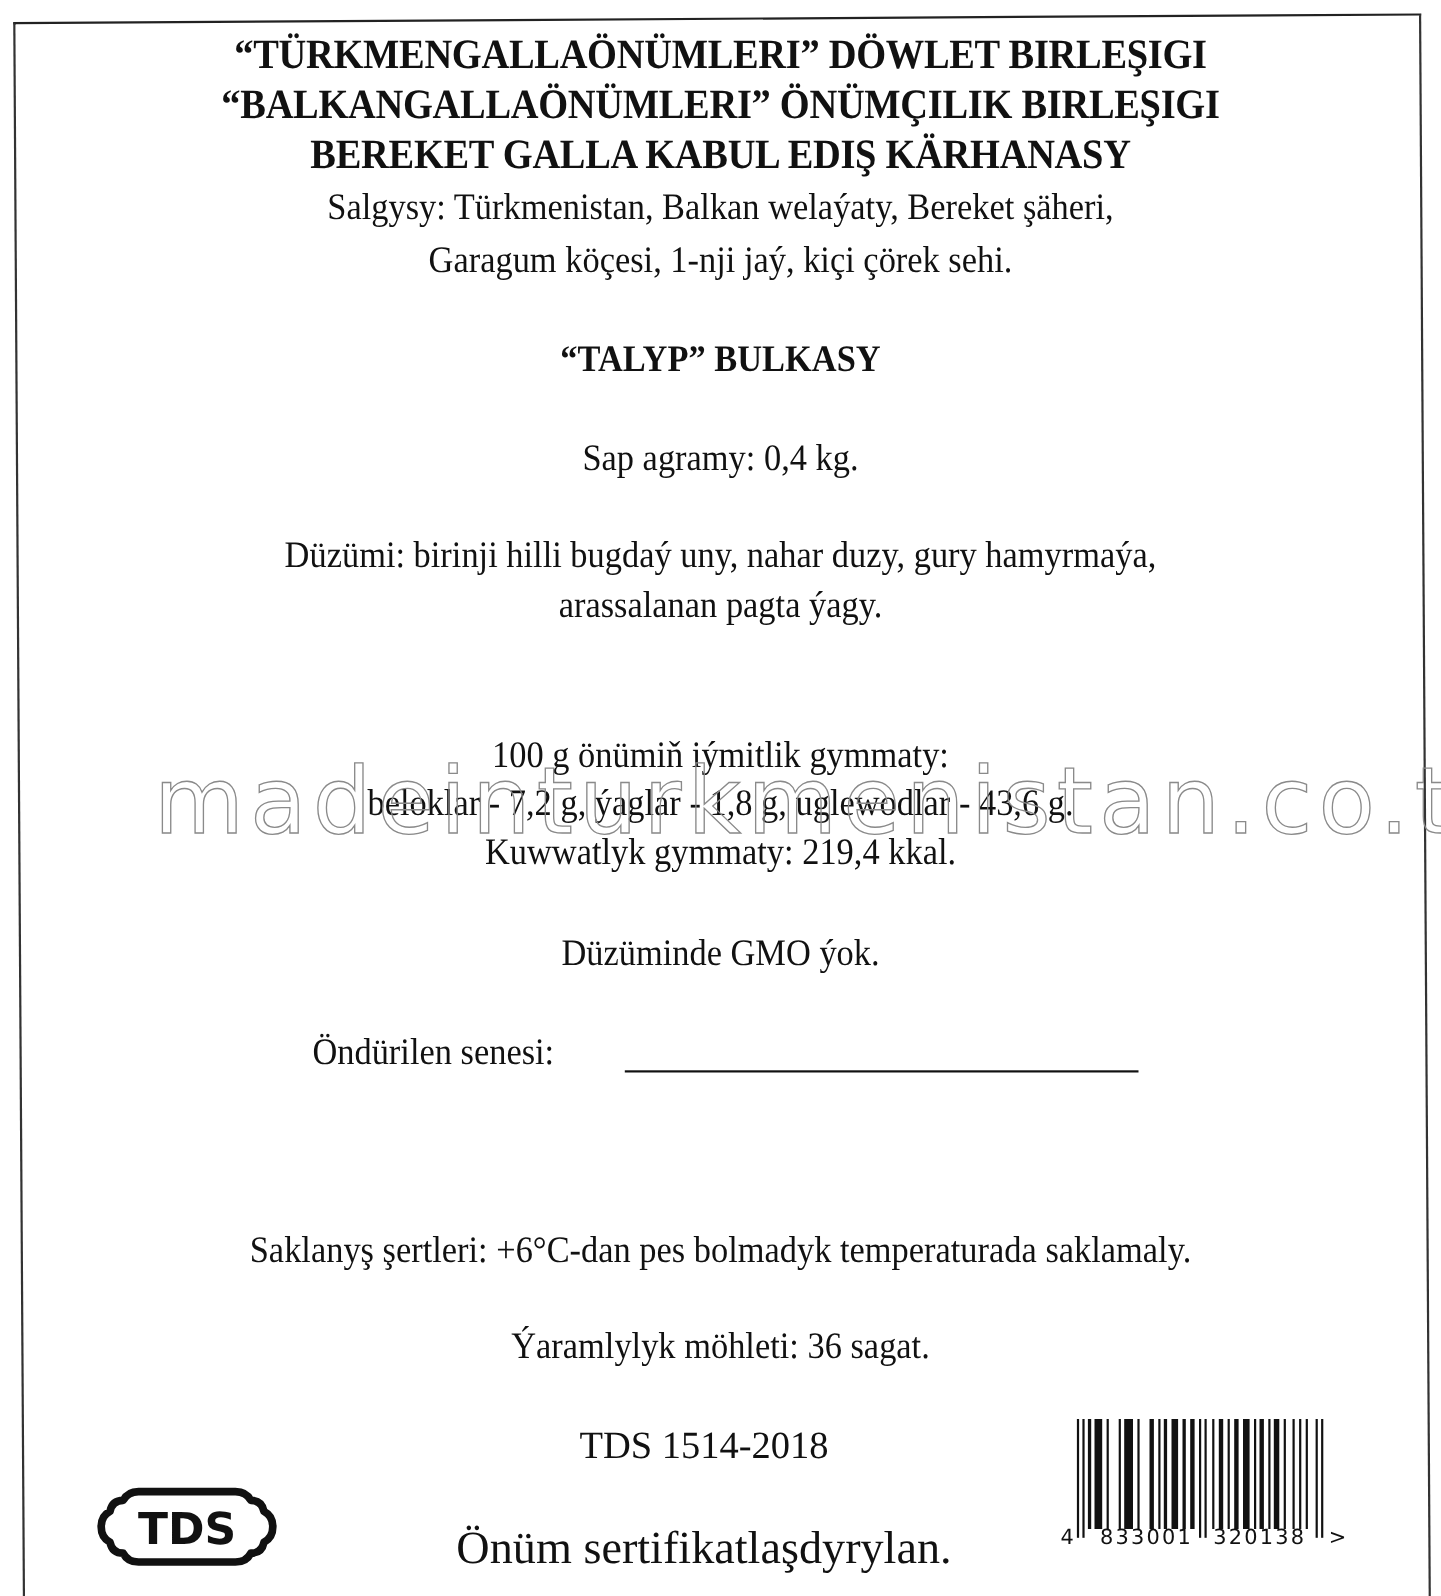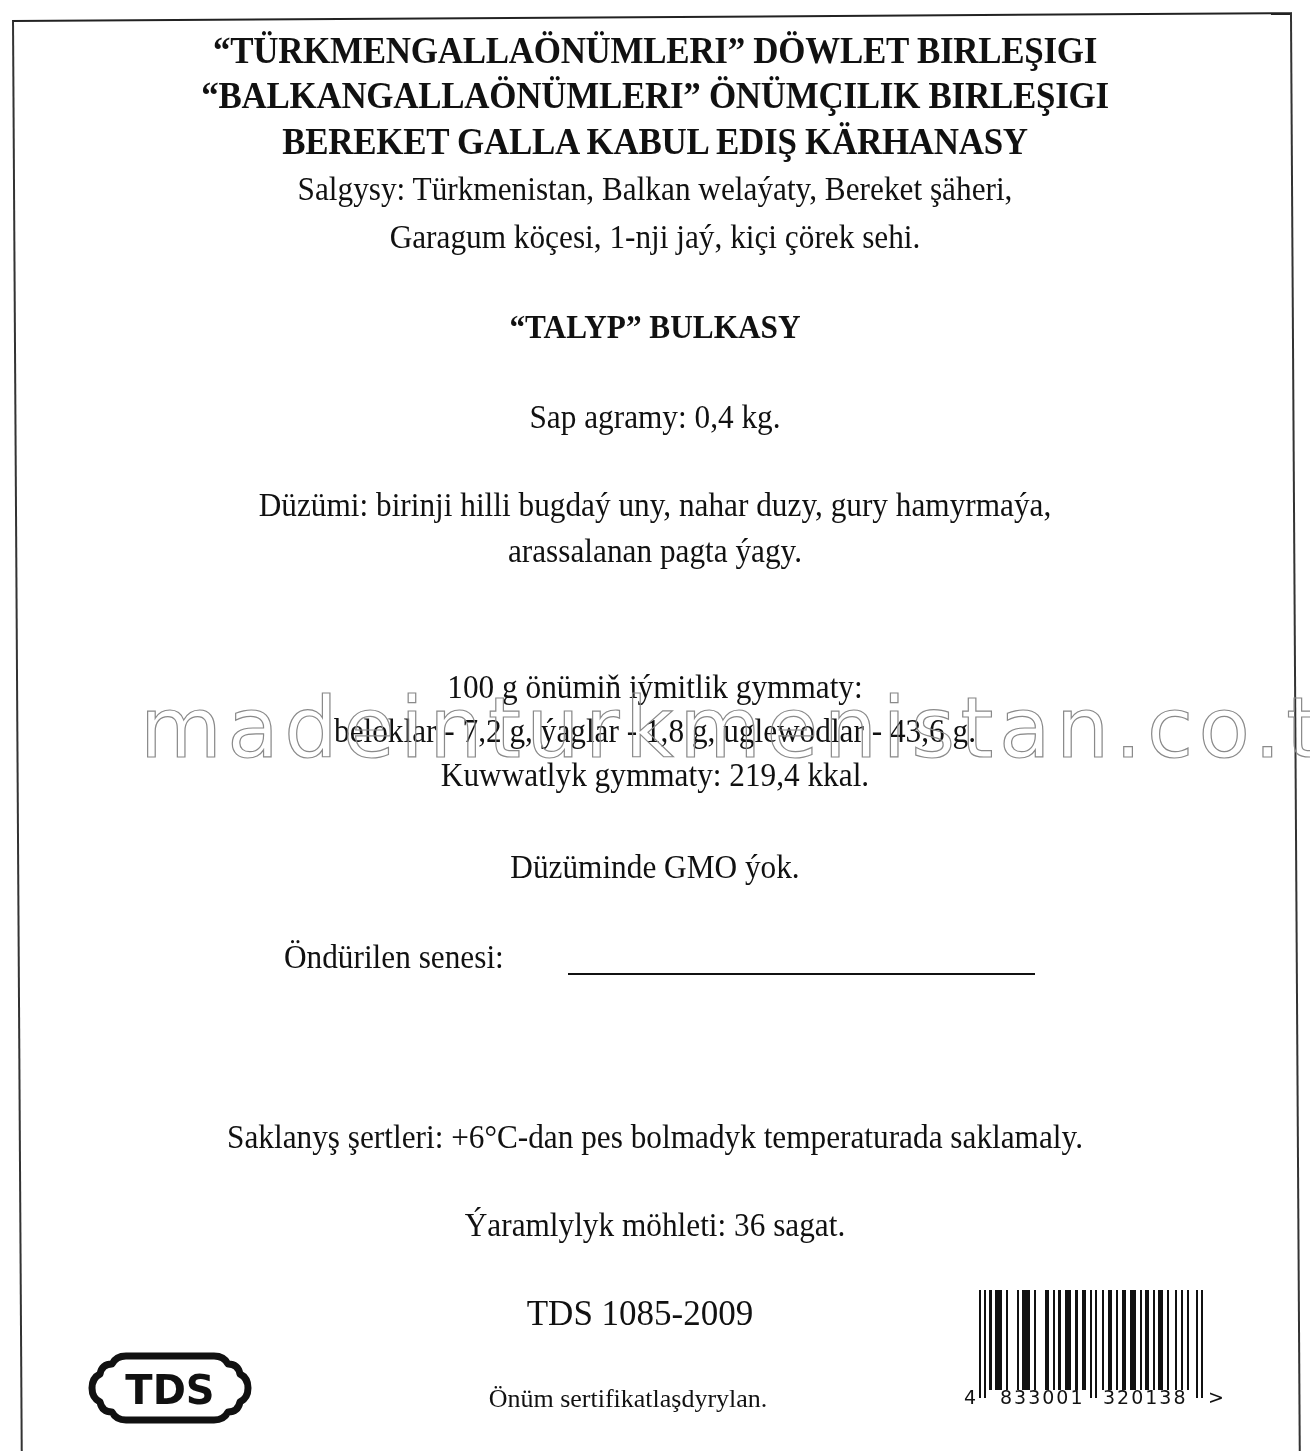--- a/index.html
+++ b/index.html
@@ -10,21 +10,21 @@
   .page-frame {
     position: absolute; left: 12px; top: 20px; width: 1280px; height: 1440px;
     border-top: 2px solid #222; border-left: 2px solid #333; border-right: 2px solid #333;
     transform: rotate(-0.35deg); transform-origin: 0 0; box-sizing: border-box;
   }
   .line { position: absolute; left: 0; width: 1310px; text-align: center; white-space: nowrap; }
   .hdr { font-weight: bold; font-size: 38px; letter-spacing: -0.3px; transform: scaleX(0.92); }
   .std { font-size: 34px; transform: scaleX(0.92); }
   .title { font-weight: bold; font-size: 34px; transform: scaleX(0.92); }
   .tds-std { font-size: 35px; }
-  .cert { font-size: 26px; left: 188px; width: 880px; }
+  .cert { font-size: 42px; left: 200px; width: 880px; }
 
   .date-row { position: absolute; left: 284px; top: 938px; font-size: 34px; transform: scaleX(0.92); transform-origin: 0 0; white-space: nowrap; }
   .date-line { position: absolute; left: 568px; top: 973px; width: 467px; height: 0; border-top: 2px solid #111; }
 
   .watermark {
     position: absolute; left: 140px; top: 688px; width: 1030px; height: 80px;
     font-family: "DejaVu Sans", "Liberation Sans", sans-serif; font-size: 84px;
     color: transparent; -webkit-text-stroke: 1.2px #8a8a8a; letter-spacing: 5.5px;
     white-space: nowrap; line-height: 80px; pointer-events: none;
   }
@@ -58,21 +58,21 @@
 <div class="watermark">madeinturkmenistan.co.tm</div>
 
 <div class="line std" style="top:848px;">Düzüminde GMO ýok.</div>
 
 <div class="date-row">Öndürilen senesi:</div>
 <div class="date-line"></div>
 
 <div class="line std" style="top:1118px;">Saklanyş şertleri: +6°C-dan pes bolmadyk temperaturada saklamaly.</div>
 <div class="line std" style="top:1206px;">Ýaramlylyk möhleti: 36 sagat.</div>
 
-<div class="line tds-std" style="top:1294px; left:200px; width:880px;">TDS 1085-2009</div>
+<div class="line tds-std" style="top:1294px; left:200px; width:880px;">TDS 1514-2018</div>
 <div class="line cert" style="top:1384px;">Önüm sertifikatlaşdyrylan.</div>
 
 <div class="tds-logo">
   <svg viewBox="0 0 164 80" xmlns="http://www.w3.org/2000/svg">
     <path d="M38 8 L126 8 Q136 8 140 16 Q150 16 152 26 Q160 30 160 40 Q160 50 152 54 Q150 64 140 64 Q136 72 126 72 L38 72 Q28 72 24 64 Q14 64 12 54 Q4 50 4 40 Q4 30 12 26 Q14 16 24 16 Q28 8 38 8 Z" fill="none" stroke="#111" stroke-width="7" stroke-linejoin="round"></path>
     <text x="82" y="56" text-anchor="middle" font-family="DejaVu Sans, sans-serif" font-weight="bold" font-size="40" fill="#111">TDS</text>
   </svg>
 </div>
 
 <div class="barcode">

